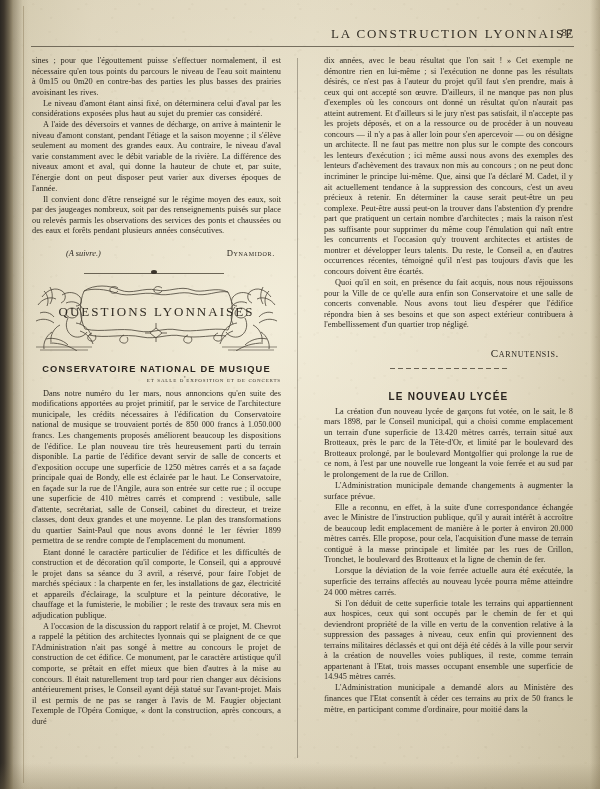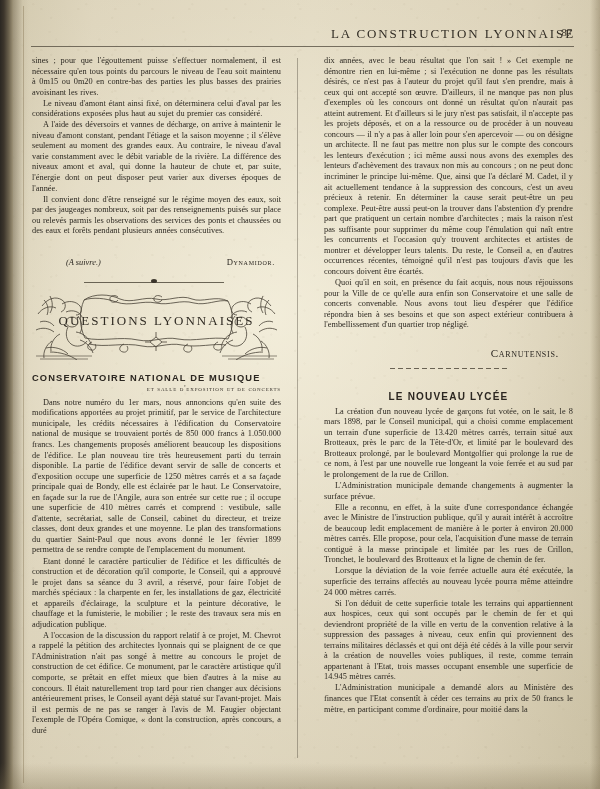--- a/index.html
+++ b/index.html
@@ -139,21 +139,21 @@
     hyphens: auto;
     word-spacing: 0.4px;
   }
   p.body.cont { text-indent: 0; }
   p.body + p.body { margin-top: 0.5px; }
 
   .sig-row {
     display: flex;
     justify-content: space-between;
     align-items: baseline;
-    margin-top: 20px;
+    margin-top: 11px;
     padding: 0 6px 0 34px;
     font-size: 8.4px;
   }
   .sig-italic { font-style: italic; }
   .sig-caps {
     font-variant: small-caps;
     letter-spacing: 0.7px;
     font-size: 8.6px;
   }
   .sig-right {
@@ -194,20 +194,21 @@
     text-align: center;
     font-size: 13px;
     letter-spacing: 2.0px;
     color: #312c24;
     white-space: nowrap;
   }
 
   
   .sect-head {
     margin-top: 7px;
+    text-align: center;
     font-family: "Liberation Sans", sans-serif;
     font-size: 9.3px;
     font-weight: bold;
     letter-spacing: 1.15px;
     color: #2b2620;
     white-space: nowrap;
   }
   .sect-sub {
     margin-top: 2px;
     margin-bottom: 5px;

